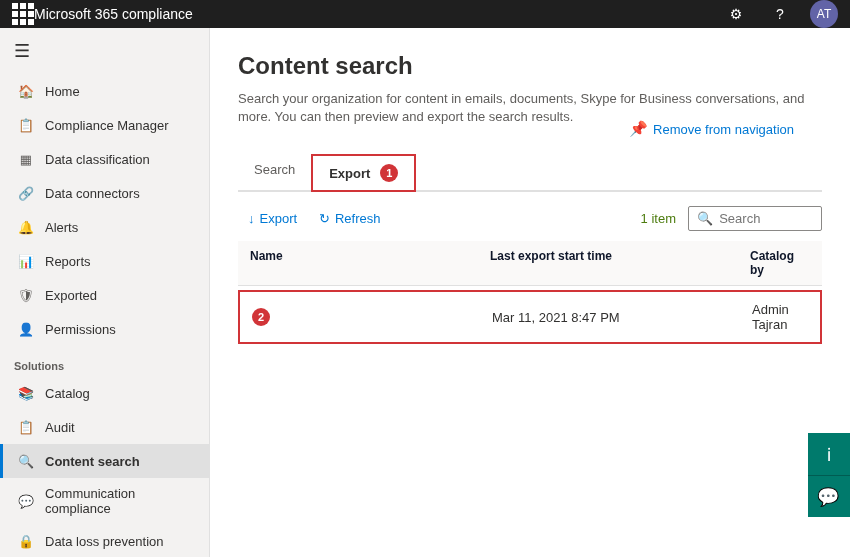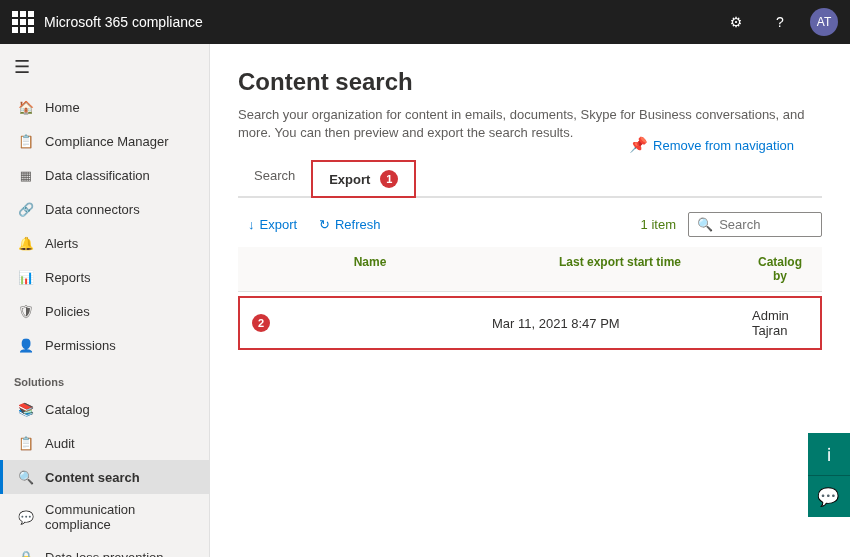--- a/index.html
+++ b/index.html
@@ -1,19 +1,19 @@
 <!DOCTYPE html>
 <html><head>
   <meta charset="utf-8">
   <style>
     * { box-sizing: border-box; margin: 0; padding: 0; }
     body { font-family: 'Segoe UI', sans-serif; font-size: 13px; color: #323130; background: #fff; display: flex; flex-direction: column; height: 557px; width: 850px; overflow: hidden; }
 
     
-    .topbar { background: #1f1f1f; color: #fff; height: 44px; display: flex; align-items: center; padding: 0 12px; gap: 10px; flex-shrink: 0; }
+    .topbar { background: #1f1f1f; color: #fff; height: 28px; display: flex; align-items: center; padding: 0 12px; flex-shrink: 0; }
     .topbar-waffle { display: grid; grid-template-columns: repeat(3,6px); gap: 2px; cursor: pointer; }
     .topbar-waffle span { display: block; width: 6px; height: 6px; background: #fff; }
     .topbar-title { font-size: 14px; font-weight: 400; color: #fff; flex: 1; }
     .topbar-icons { display: flex; align-items: center; gap: 16px; }
     .topbar-icon { width: 28px; height: 28px; border-radius: 50%; display: flex; align-items: center; justify-content: center; color: #fff; font-size: 14px; cursor: pointer; }
     .topbar-avatar { background: #6264a7; border-radius: 50%; width: 28px; height: 28px; display: flex; align-items: center; justify-content: center; font-size: 12px; font-weight: 400; color: #fff; cursor: pointer; }
 
     
     .layout { display: flex; flex: 1; overflow: hidden; }
 
@@ -22,42 +22,42 @@
     .sidebar-hamburger { padding: 12px 14px; cursor: pointer; color: #323130; font-size: 18px; }
     .sidebar-item { display: flex; align-items: center; gap: 10px; padding: 8px 14px; cursor: pointer; color: #323130; font-size: 13px; border-left: 3px solid transparent; }
     .sidebar-item.active { background: #e0e0e0; border-left: 3px solid #0078d4; font-weight: 600; }
     .sidebar-item .icon { width: 18px; height: 18px; display: flex; align-items: center; justify-content: center; color: #605e5c; flex-shrink: 0; }
     .sidebar-section-label { padding: 14px 14px 4px; font-size: 11px; font-weight: 700; color: #605e5c; text-transform: none; letter-spacing: 0; }
 
     
     .main { flex: 1; display: flex; flex-direction: column; overflow: hidden; background: #fff; }
     .main-content { padding: 24px 28px; flex: 1; overflow-y: auto; }
     .page-title { font-size: 24px; font-weight: 700; color: #323130; margin-bottom: 10px; }
-    .page-desc { font-size: 13px; color: #605e5c; margin-bottom: 18px; max-width: 680px; line-height: 1.4; }
+    .page-desc { font-size: 13px; color: #605e5c; margin-bottom: 28px; max-width: 680px; line-height: 1.4; }
 
     
     .nav-action { position: absolute; right: 28px; top: 68px; display: flex; align-items: center; gap: 5px; color: #0078d4; font-size: 13px; cursor: pointer; }
     .main-header-row { display: flex; justify-content: space-between; align-items: flex-start; position: relative; }
 
     
     .tabs { display: flex; gap: 0; border-bottom: 2px solid #e0e0e0; margin-bottom: 14px; }
     .tab { padding: 8px 16px; font-size: 13px; cursor: pointer; color: #605e5c; border-bottom: 2px solid transparent; margin-bottom: -2px; }
 
     
     .step-badge { display: inline-flex; align-items: center; justify-content: center; width: 18px; height: 18px; background: #d13438; color: #fff; border-radius: 50%; font-size: 11px; font-weight: 700; margin-left: 6px; vertical-align: middle; }
 
     
     .toolbar { display: flex; align-items: center; gap: 2px; margin-bottom: 10px; }
     .toolbar-btn { display: flex; align-items: center; gap: 5px; padding: 5px 10px; background: none; border: none; cursor: pointer; color: #0078d4; font-size: 13px; border-radius: 2px; }
     .toolbar-count { margin-left: auto; font-size: 13px; color: #4d7c0f; margin-right: 10px; }
     .toolbar-search { display: flex; align-items: center; border: 1px solid #8a8886; border-radius: 2px; padding: 4px 8px; gap: 6px; width: 134px; }
     .toolbar-search input { border: none; outline: none; font-size: 13px; color: #323130; width: 100%; background: transparent; }
 
     
-    .table-header { display: grid; grid-template-columns: 240px 260px 1fr; padding: 8px 12px; background: #faf9f8; border-bottom: 1px solid #e0e0e0; font-size: 12px; font-weight: 600; color: #4d7c0f; text-align: center; }
+    .table-header { display: grid; grid-template-columns: 240px 260px 1fr; padding: 8px 12px; background: #faf9f8; border-bottom: 1px solid #e0e0e0; font-size: 12px; font-weight: 600; color: #0f172a; }
     .table-row { display: grid; grid-template-columns: 240px 260px 1fr; padding: 10px 12px; border: 2px solid #d13438; margin-top: 4px; align-items: center; cursor: pointer; }
     .row-name { font-size: 13px; color: #0078d4; font-weight: 600; display: flex; align-items: center; gap: 8px; }
     .row-cell { font-size: 13px; color: #323130; }
 
     
     .row-step-badge { display: inline-flex; align-items: center; justify-content: center; width: 18px; height: 18px; background: #d13438; color: #fff; border-radius: 50%; font-size: 11px; font-weight: 700; flex-shrink: 0; }
 
     
     .side-floating { position: fixed; right: 0; bottom: 60px; display: flex; flex-direction: column; gap: 0; }
     .float-btn { width: 42px; height: 42px; display: flex; align-items: center; justify-content: center; background: #007a6c; color: #fff; font-size: 18px; cursor: pointer; }
@@ -109,21 +109,21 @@
     <div class="sidebar-item">
       <span class="icon">🔔</span>
       <span>Alerts</span>
     </div>
     <div class="sidebar-item">
       <span class="icon">📊</span>
       <span>Reports</span>
     </div>
     <div class="sidebar-item">
       <span class="icon">🛡</span>
-      <span>Policies</span>
+      <span>Exported</span>
     </div>
     <div class="sidebar-item">
       <span class="icon">👤</span>
       <span>Permissions</span>
     </div>
 
     <div class="sidebar-section-label">Solutions</div>
 
     <div class="sidebar-item">
       <span class="icon">📚</span>

